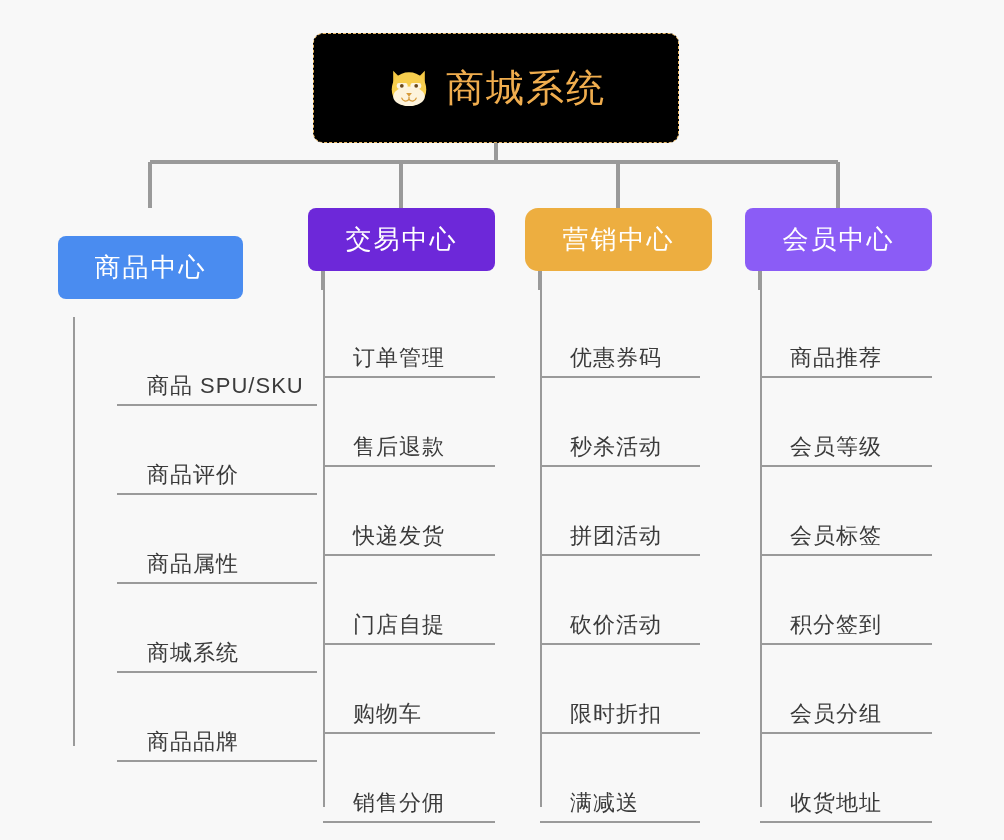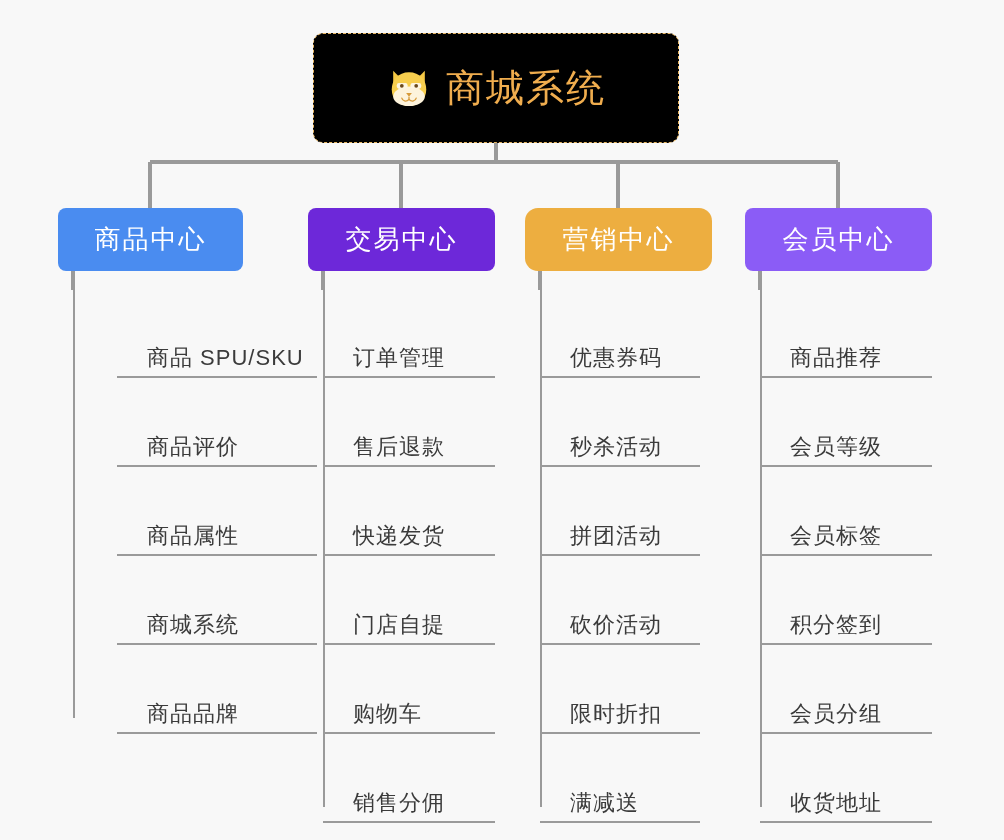--- a/index.html
+++ b/index.html
@@ -82,21 +82,21 @@
     height: 63px;
     border-radius: 8px;
     display: flex;
     align-items: center;
     justify-content: center;
     color: #ffffff;
     font-size: 26px;
     letter-spacing: 2px;
     box-sizing: border-box;
   }
-  .col-0 .col-header { width: 185px; }
+  .col-0 .col-header { width: 185px; margin-top: 28px; }
   .col-1 .col-header { width: 187px; }
   .col-2 .col-header { width: 187px; border-radius: 13px; }
   .col-3 .col-header { width: 187px; }
 
   .col-items {
     position: relative;
     margin-top: 18px;
     padding-left: 15px;
   }
   

